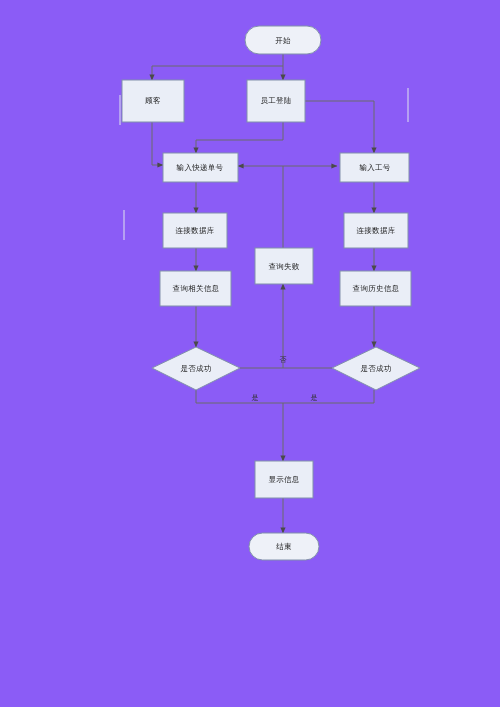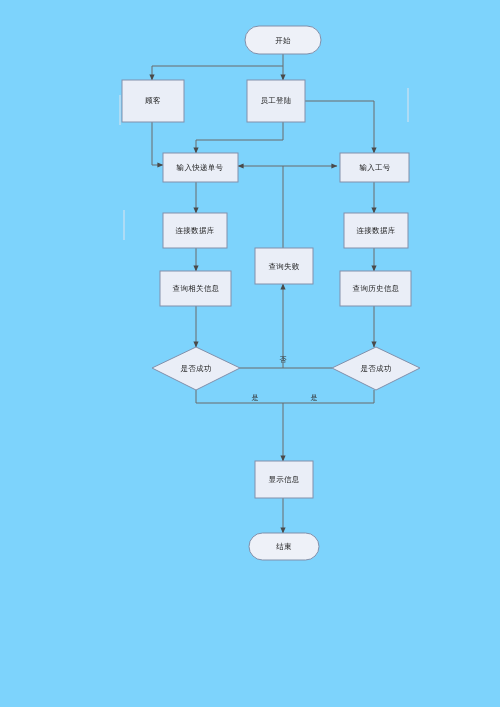--- a/index.html
+++ b/index.html
@@ -7,21 +7,21 @@
     padding: 0;
     background: #ffffff;
   }
   body {
     font-family: "DejaVu Sans", "Liberation Sans", sans-serif;
   }
   #page {
     position: relative;
     width: 500px;
     height: 707px;
-    background: #7dd3fc;
+    background: #8b5cf6;
     overflow: hidden;
   }
   #flow-svg {
     position: absolute;
     left: 0;
     top: 0;
     width: 500px;
     height: 707px;
   }
   .node-text {

